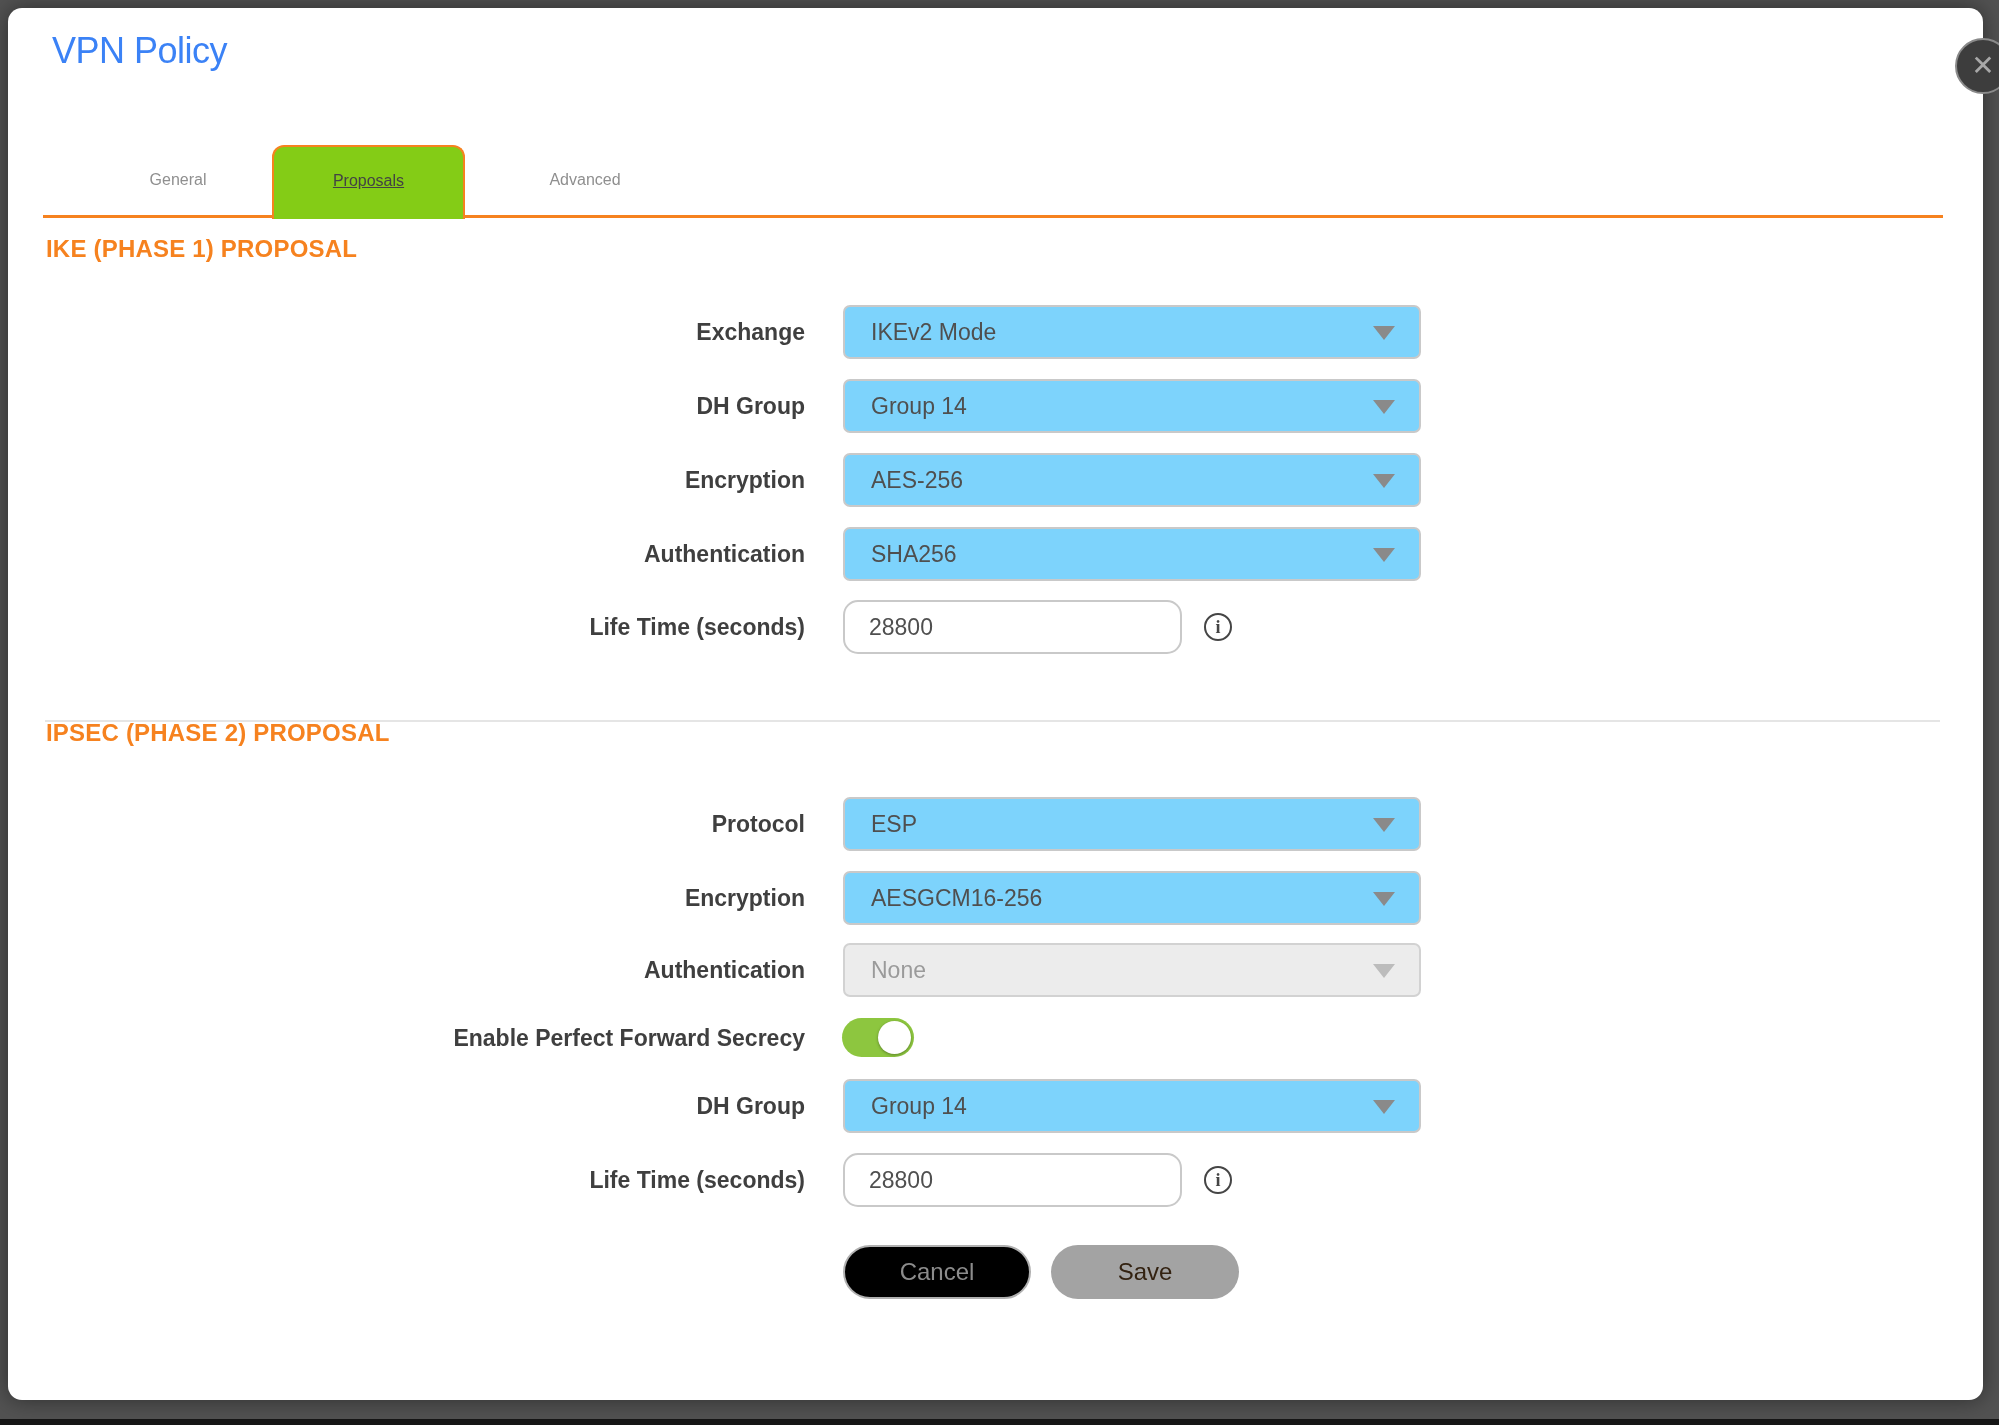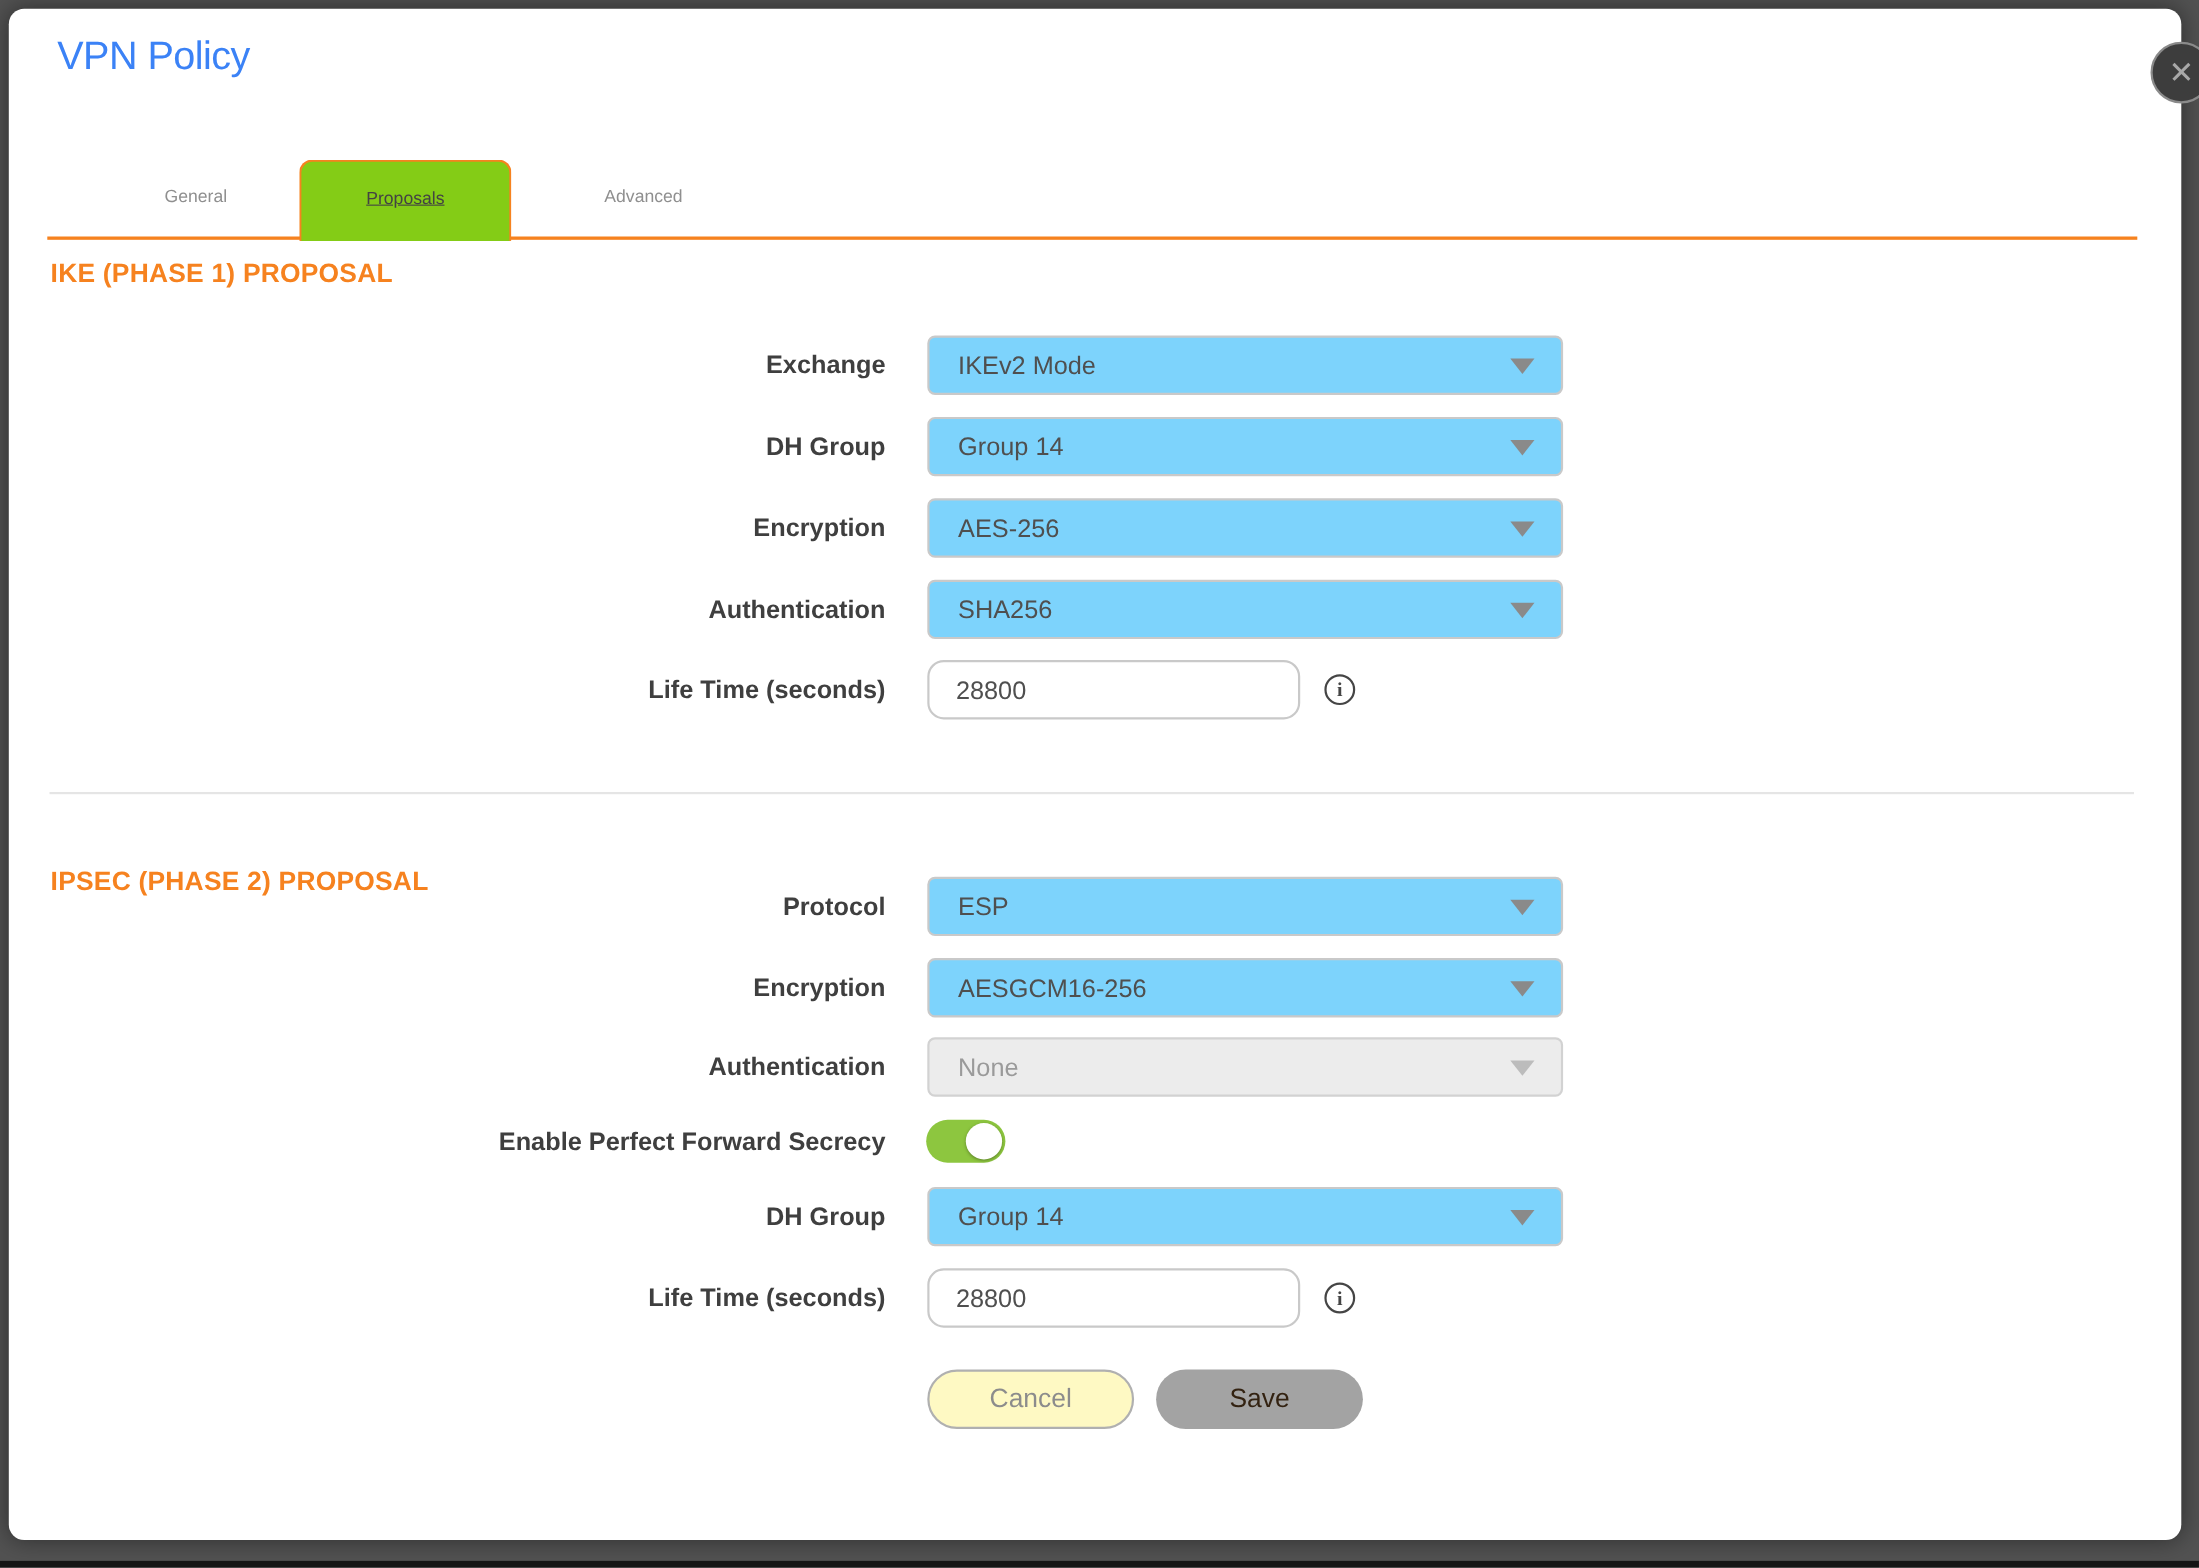--- a/index.html
+++ b/index.html
@@ -27,21 +27,21 @@
   .tab.general  { left:75px;  width:190px; }
   .tab.advanced { left:477px; width:200px; }
   .tab.active { left:264px; width:193px; top:137px; height:74px; line-height:68px;
     background:#84cc16; color:#434343;
     border:2.5px solid #F6821F; border-bottom:none;
     border-radius:12px 12px 0 0; z-index:3;text-decoration:underline; }
 
   .section-heading { position:absolute; left:38px; font-size:24px; font-weight:700;
     color:#F6821F; letter-spacing:0.2px; white-space:nowrap; }
   .heading-ike   { top:227px; }
-  .heading-ipsec { top:780px; }
+  .heading-ipsec { top:711px; }
 
   .divider { position:absolute; left:37px; top:712px; width:1895px; height:2px;
     background:#e5e5e5; }
 
   
   .row { position:absolute; left:0; width:100%; height:54px;padding-left:28px; }
   .row .lbl { position:absolute; right:1178px; top:50%; transform:translateY(-50%);
     font-size:23px; font-weight:700; color:#3f3f3f; white-space:nowrap; }
   .dd { position:absolute; left:835px; top:0; width:578px; height:54px;
     background:#7dd3fc; border:2px solid #c9c9c9; border-radius:7px;
@@ -77,21 +77,21 @@
   .row-proto { top:789px; }
   .row-enc2  { top:863px; }
   .row-auth2 { top:935px; }
   .row-pfs   { top:1008px; height:43px; }
   .row-dh2   { top:1071px; }
   .row-lt2   { top:1145px; }
 
   .btn { position:absolute; top:1237px; width:188px; height:54px; border-radius:27px;
     font-size:24px; display:flex; align-items:center; justify-content:center;
     cursor:pointer; }
-  .btn-cancel { left:835px; background:#fef9c3; border:2px solid #b0b0b0; color:#8c8c8c; }
+  .btn-cancel { left:835px; background:#000000; border:2px solid #b0b0b0; color:#8c8c8c; }
   .btn-save   { left:1043px; background:#a3a3a3; border:none; color:#332211; }
 </style>
 </head>
 <body>
 
 <div class="dialog">
 
   <div class="dlg-title">VPN Policy</div>
 
   <div class="close-btn">

